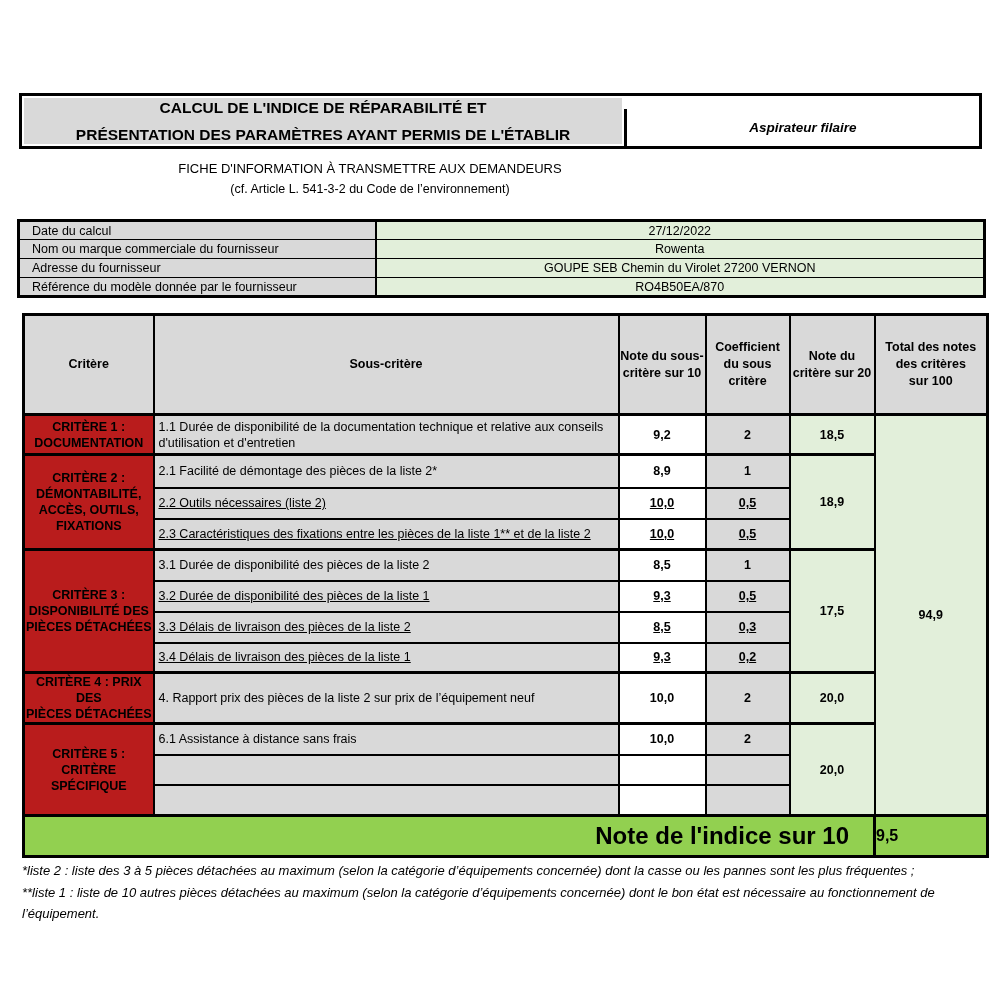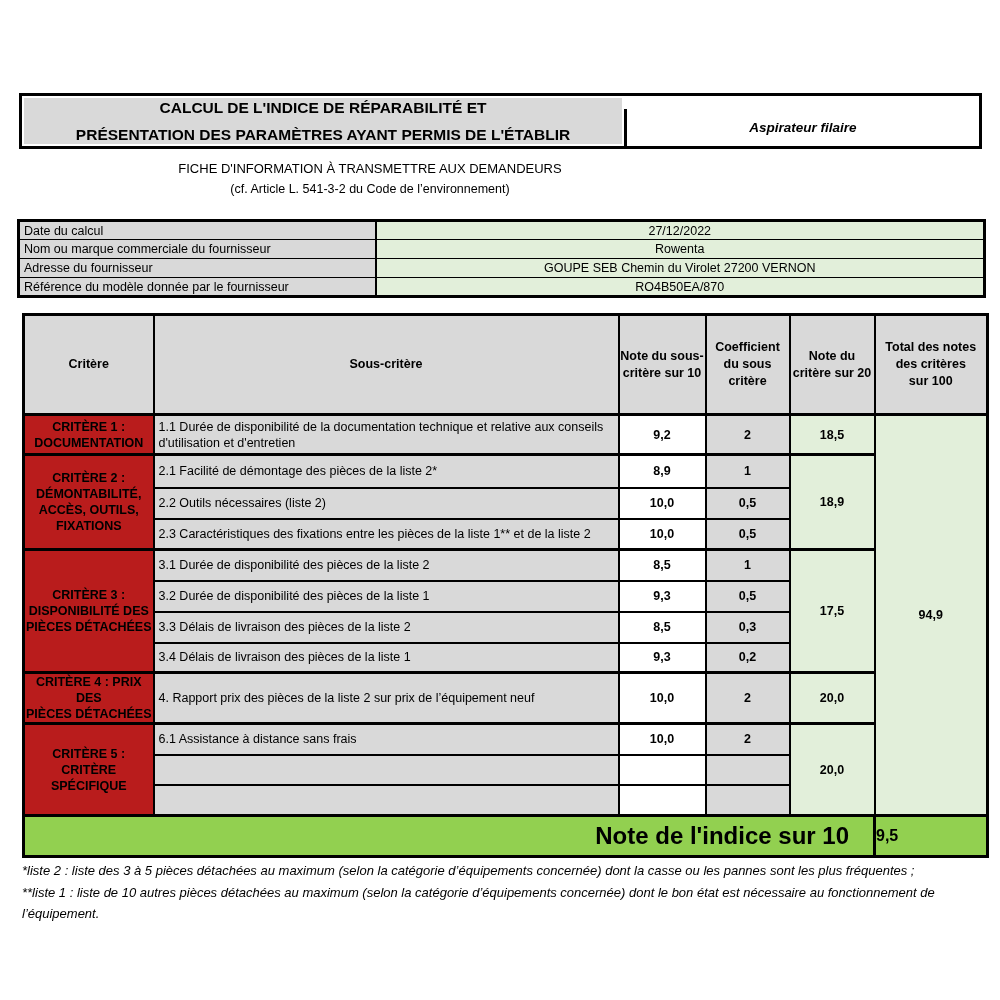--- a/index.html
+++ b/index.html
@@ -34,35 +34,35 @@
   .subtitle .l1 { font-size: 13px; line-height: 20px; }
   .subtitle .l2 { font-size: 12.5px; line-height: 20px; }
 
   
   table { border-collapse: collapse; table-layout: fixed; }
   .info {
     position: absolute; left: 17px; top: 219px; width: 969px;
     border: 3px solid #000; font-size: 12.5px;
   }
   .info td { border: 1px solid #000; height: 19px; overflow: hidden; }
-  .info td.lbl { background: #d9d9d9; padding-left: 4px; width: 357px; }
+  .info td.lbl { background: #d9d9d9; padding-left: 12px; width: 357px; }
   .info td.val { background: #e2efda; text-align: center; border-left: 2px solid #000; }
 
   
   .main {
     position: absolute; left: 22px; top: 313px; width: 964px;
     border: 3px solid #000; font-size: 12.5px;
   }
   .main th, .main td { border: 2px solid #000; overflow: hidden; vertical-align: middle; }
   .main thead th {
     background: #d9d9d9; font-weight: bold; height: 100px;
     text-align: center; border-bottom: 3px solid #000; font-size: 12.5px; line-height: 17px;
   }
   .main tr.grp > td { border-top-width: 3px; }
-  .main tr.thin > td { border-top-width: 1px; }
+  .main tr.thin > td { border-top-width: 1px; text-decoration: underline; }
   td.crit {
     background: #b91c1c; font-weight: bold; text-align: center; line-height: 16px;
   }
   td.sub { background: #d9d9d9; padding: 2px 4px; line-height: 16px; }
   td.n10 { background: #ffffff; font-weight: bold; text-align: center; }
   td.coef { background: #d9d9d9; font-weight: bold; text-align: center; }
   td.n20 { background: #e2efda; font-weight: bold; text-align: center; }
   td.tot { background: #e2efda; font-weight: bold; text-align: center; }
 
   .main tr.final > td { border-top-width: 3px; height: 41px; background: #92d050; }

